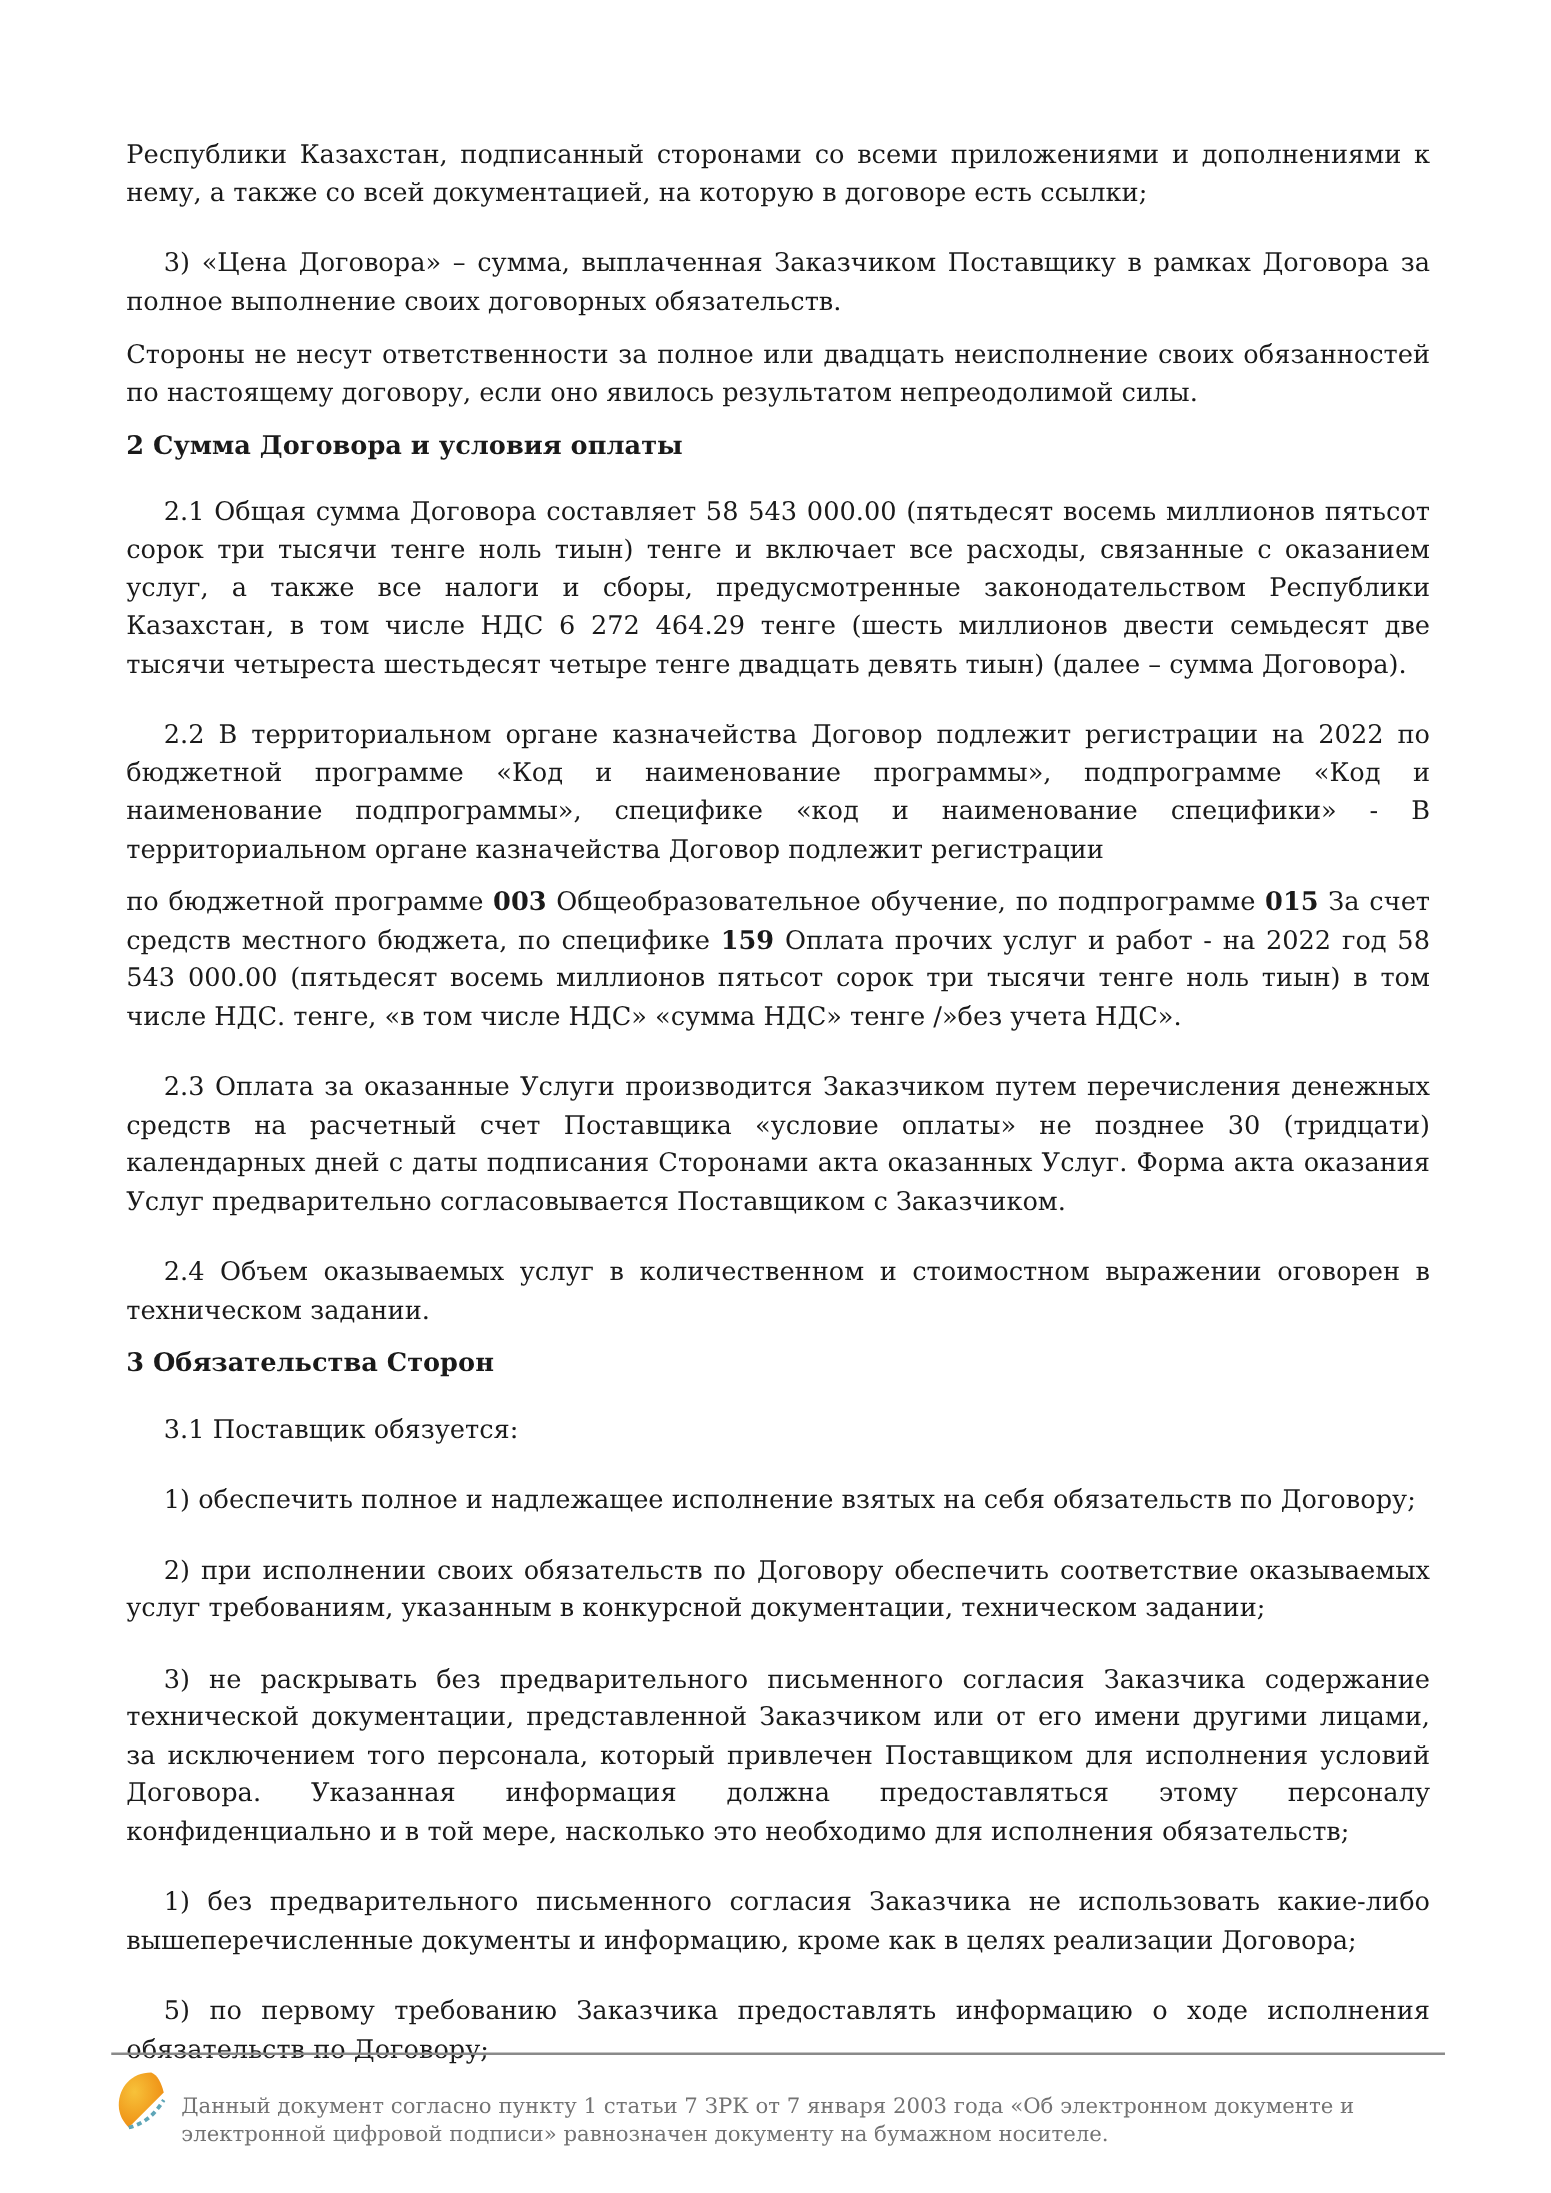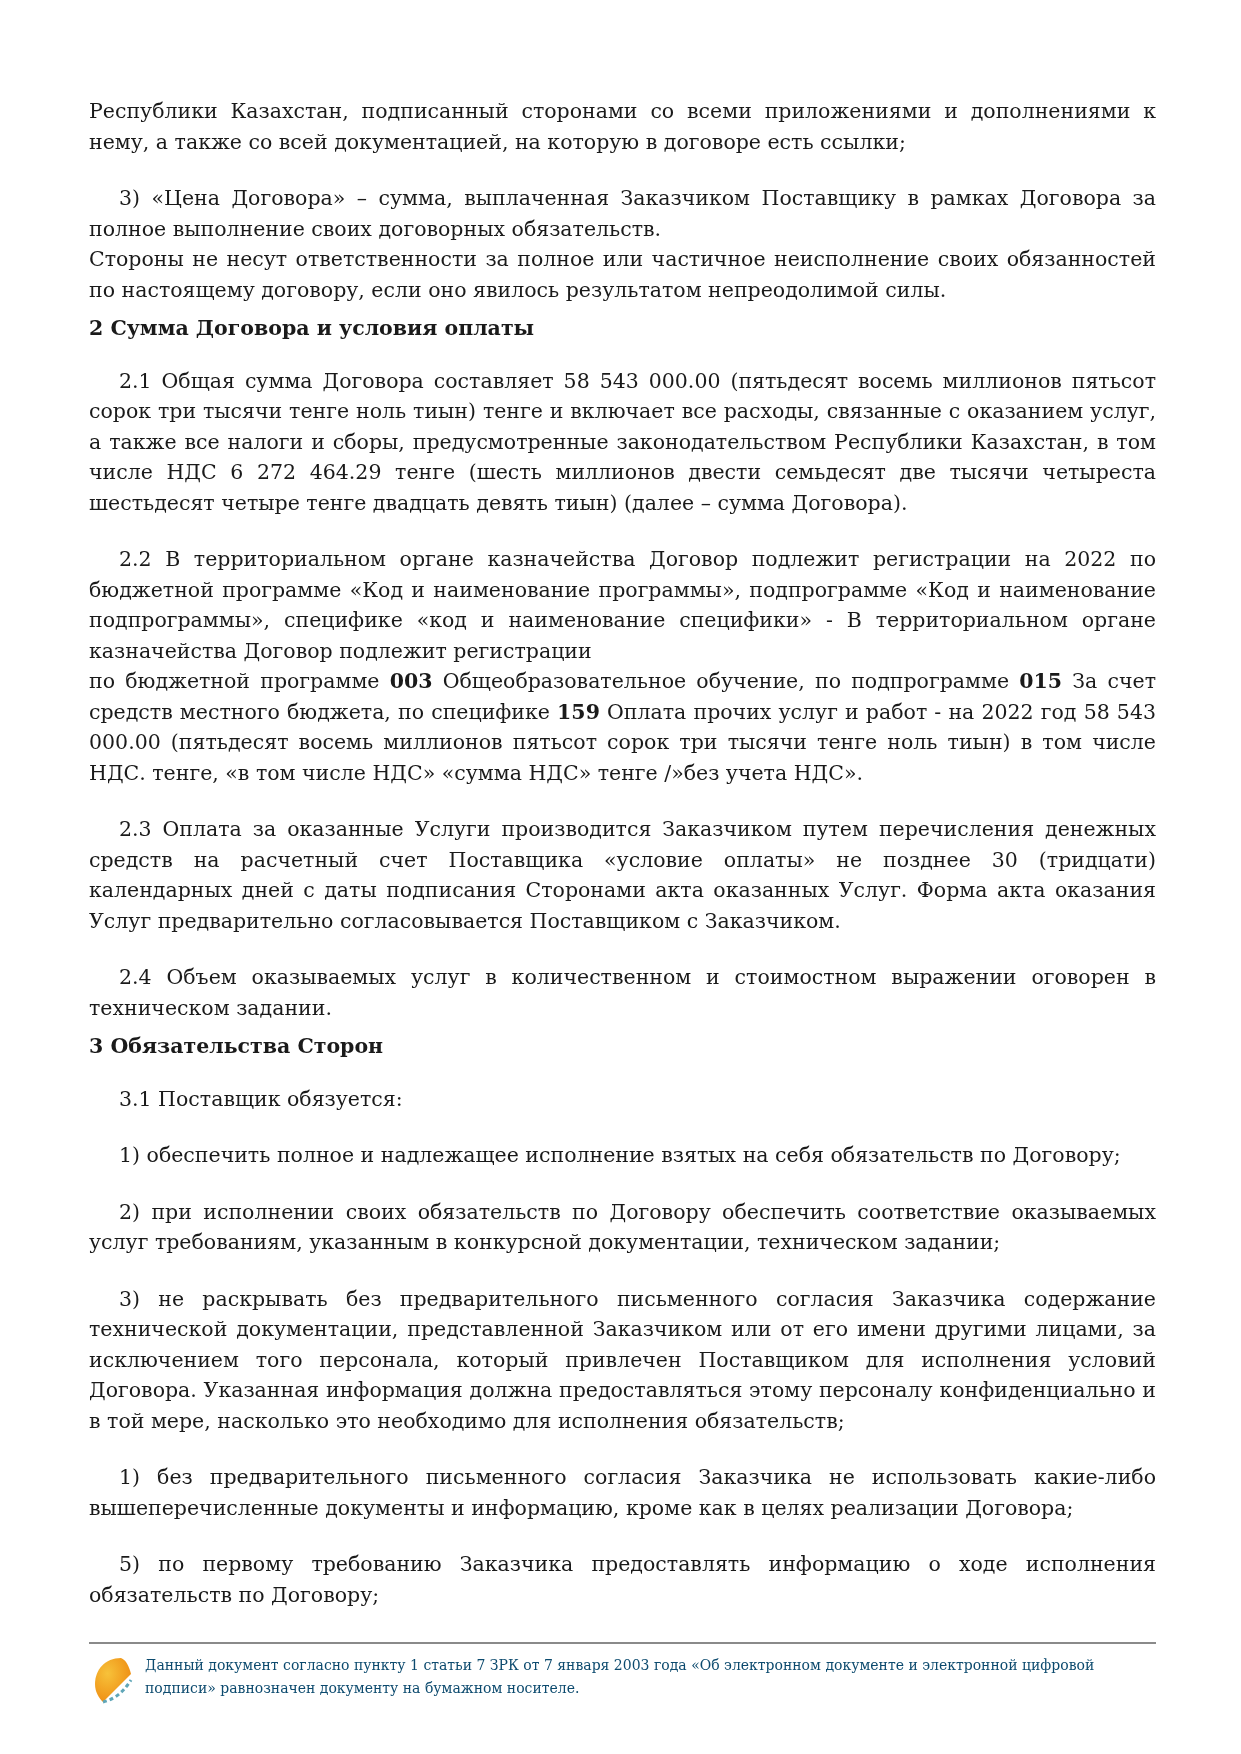--- a/index.html
+++ b/index.html
@@ -4,41 +4,41 @@
 <style>
   html, body { margin: 0; padding: 0; background: #ffffff; }
   body {
     width: 1241px; height: 1754px; position: relative; overflow: hidden;
     font-family: "DejaVu Serif", serif; color: #1a1a1a;
   }
   .page {
     position: absolute; left: 89px; top: 96px; width: 1067px;
     font-size: 20.5px; line-height: 30.5px;
   }
-  p { margin: 0; text-align: justify; }
+  p { margin: 12px; text-align: justify; }
   .indent { text-indent: 30px; }
   .gap { margin-top: 26px; }
   .h { text-align: left; font-weight: bold; margin-top: 8px; margin-bottom: 22px; }
   b { font-weight: bold; }
   .last-left { text-align-last: left; }
   .footer {
     position: absolute; left: 89px; top: 1642px; width: 1067px;
     border-top: 2px solid #8a8a8a;
   }
   .footer-inner { display: flex; align-items: flex-start; padding-top: 10px; }
   .logo { width: 46px; height: 50px; margin-right: 8px; margin-left: 2px; flex: 0 0 auto; }
-  .footer-text { font-size: 14px; line-height: 23px; color: #0c4a6e; }
+  .footer-text { font-size: 17px; line-height: 23px; color: #737373; margin-top: 20px; }
 </style>
 </head>
 <body>
 
 <div class="page">
   <p class="last-left">Республики Казахстан, подписанный сторонами со всеми приложениями и дополнениями к нему, а также со всей документацией, на которую в договоре есть ссылки;</p>
   <p class="indent gap last-left">3) «Цена Договора» – сумма, выплаченная Заказчиком Поставщику в рамках Договора за полное выполнение своих договорных обязательств.</p>
-  <p class="last-left">Стороны не несут ответственности за полное или частичное неисполнение своих обязанностей по настоящему договору, если оно явилось результатом непреодолимой силы.</p>
+  <p class="last-left">Стороны не несут ответственности за полное или двадцать неисполнение своих обязанностей по настоящему договору, если оно явилось результатом непреодолимой силы.</p>
 
   <p class="h">2 Сумма Договора и условия оплаты</p>
 
   <p class="indent last-left">2.1 Общая сумма Договора составляет 58 543 000.00 (пятьдесят восемь миллионов пятьсот сорок три тысячи тенге ноль тиын) тенге и включает все расходы, связанные с оказанием услуг, а также все налоги и сборы, предусмотренные законодательством Республики Казахстан, в том числе НДС 6 272 464.29 тенге (шесть миллионов двести семьдесят две тысячи четыреста шестьдесят четыре тенге двадцать девять тиын) (далее – сумма Договора).</p>
 
   <p class="indent gap last-left">2.2 В территориальном органе казначейства Договор подлежит регистрации на 2022 по бюджетной программе «Код и наименование программы», подпрограмме «Код и наименование подпрограммы», специфике «код и наименование специфики» - В территориальном органе казначейства Договор подлежит регистрации</p>
   <p class="last-left"><span>по бюджетной программе </span><b>003</b><span> Общеобразовательное обучение, по подпрограмме </span><b>015</b><span> За счет средств местного бюджета, по специфике </span><b>159</b><span> Оплата прочих услуг и работ - на 2022 год 58 543 000.00 (пятьдесят восемь миллионов пятьсот сорок три тысячи тенге ноль тиын) в том числе НДС. тенге, «в том числе НДС» «сумма НДС» тенге /»без учета НДС».</span></p>
 
   <p class="indent gap last-left">2.3 Оплата за оказанные Услуги производится Заказчиком путем перечисления денежных средств на расчетный счет Поставщика «условие оплаты» не позднее 30 (тридцати) календарных дней с даты подписания Сторонами акта оказанных Услуг. Форма акта оказания Услуг предварительно согласовывается Поставщиком с Заказчиком.</p>
   <p class="indent gap last-left">2.4 Объем оказываемых услуг в количественном и стоимостном выражении оговорен в техническом задании.</p>

